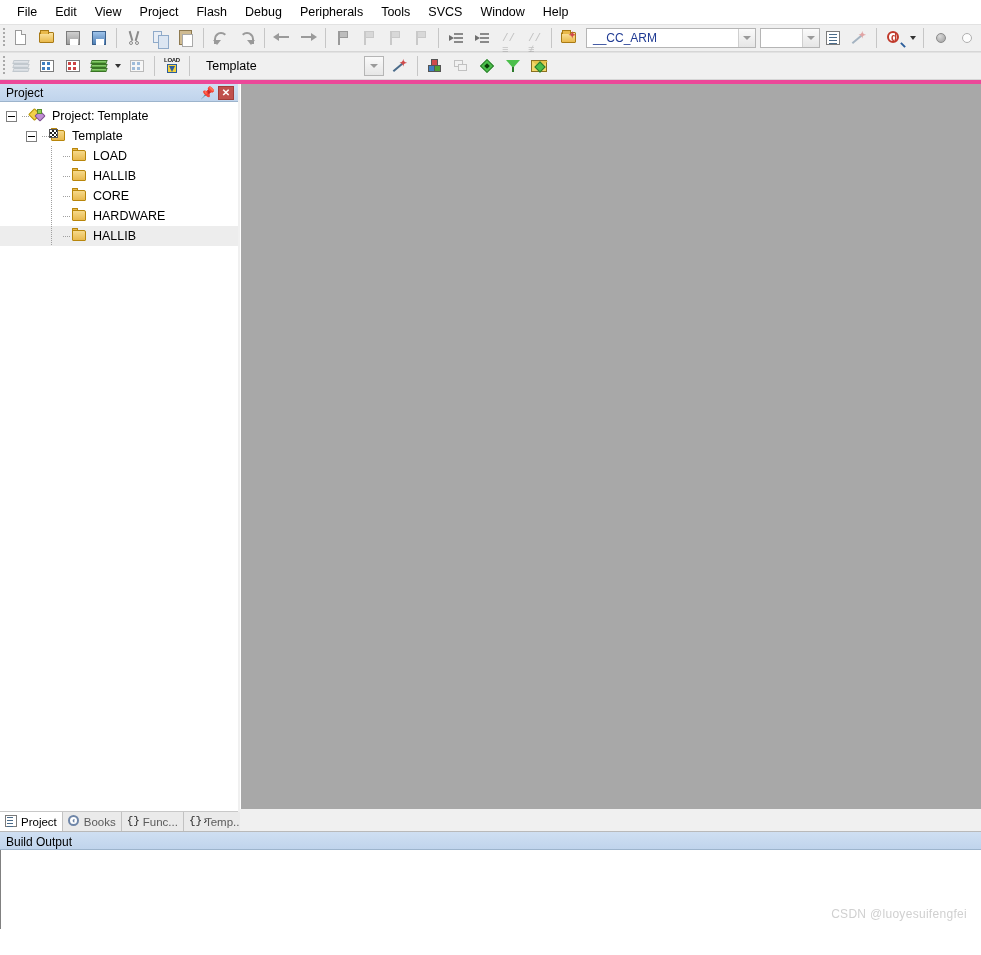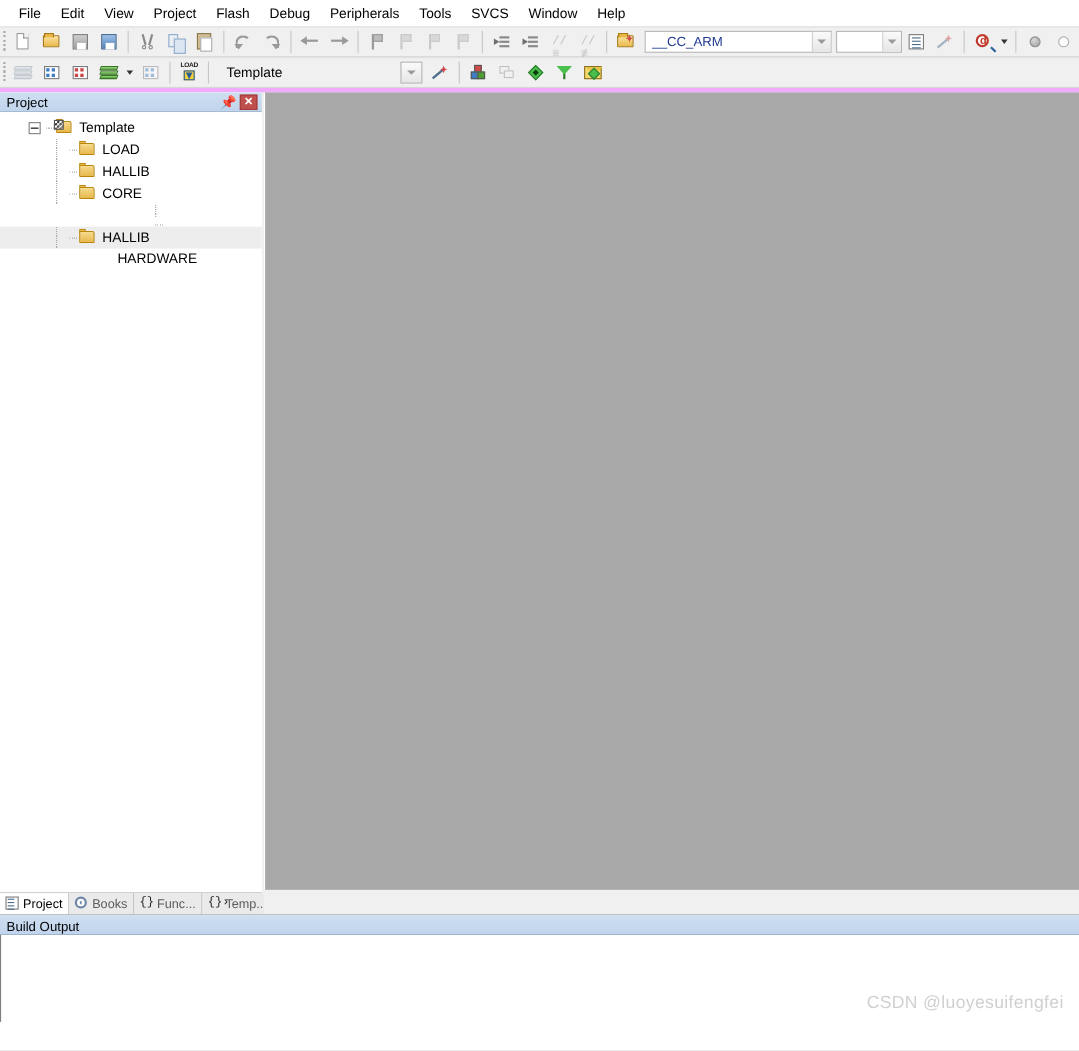--- a/index.html
+++ b/index.html
@@ -4,21 +4,21 @@
 <style>
   * { box-sizing: border-box; margin: 0; padding: 0; }
   html, body {
     width: 981px; height: 955px;
     font-family: "Liberation Sans", sans-serif;
     font-size: 12px;
     background: #ffffff;
     overflow: hidden;
     -webkit-font-smoothing: antialiased;
   }
-  #app { position: relative; width: 981px; height: 929px; background: #f0abfc; }
+  #app { position: relative; width: 981px; height: 929px; background: #ec4899; }
 
   
   .menubar {
     height: 24px; background: #ffffff;
     display: flex; align-items: center;
     padding-left: 8px; border-bottom: 0px;
   }
   .menu-item {
     padding: 3px 9px; font-size: 12.5px; color: #000;
     cursor: default; white-space: nowrap;
@@ -199,21 +199,21 @@
     border-top:1px solid #b9b9b9;
   }
   .build-title {
     height:18px; background:linear-gradient(#cfdff2,#c0d4ec);
     border-bottom:1px solid #9db4cc;
     display:flex; align-items:flex-end; padding-left:6px; font-size:12px; color:#000;
   }
   .build-body { flex:1; background:#ffffff; position:relative; border-left:1px solid #808080; }
   .watermark {
     position:absolute; right:14px; bottom:8px;
-    font-size:16px; color:#d0d0d0; letter-spacing:0.3px;
+    font-size:12px; color:#d0d0d0; letter-spacing:0.3px;
     font-family:"Liberation Sans", sans-serif;
   }
 
   
   .gi { width:20px;height:20px;position:relative;display:block; }
   .pg { position:absolute;left:4px;top:2px;width:11px;height:15px;background:#fff;border:1px solid #9a9a9a; }
   .pg::after{content:"";position:absolute;right:-1px;top:-1px;width:4px;height:4px;background:#f0f0f0;border-left:1px solid #9a9a9a;border-bottom:1px solid #9a9a9a;}
   .fo2 { position:absolute;left:2px;top:4px;width:15px;height:11px;background:linear-gradient(#fbe3a0,#e9b94b);border:1px solid #a97a15;border-radius:1px; }
   .fo2::before{content:"";position:absolute;left:0;top:-3px;width:7px;height:3px;background:#e9b94b;border:1px solid #a97a15;border-bottom:none;}
   .dk { position:absolute;left:3px;top:3px;width:14px;height:14px;background:linear-gradient(#cfcfcf,#9d9d9d);border:1px solid #7b7b7b; }
@@ -639,20 +639,30 @@
 
     <div class="panel-project">
       <div class="panel-title">
         <span class="ttl">Project</span>
         <span class="pin-btn">📌</span>
         <span class="close-btn">✕</span>
       </div>
 
       <div class="tree">
 
+        <div class="tnode" style="padding-left:6px;">
+          <span class="exp"></span>
+          <span class="tline"></span>
+          <span class="ico ico-proj">
+            <span class="d1"></span>
+              <span class="d2"></span>
+              <span class="d3"></span>
+          </span>
+          <span class="lbl">Project: Template</span>
+        </div>
 
         <div class="tnode" style="padding-left:26px;">
           <span class="exp"></span>
           <span class="tline"></span>
           <span class="ico ico-target">
             <span class="folder">
                 <span class="tab"></span>
                 <span class="back"></span>
               </span>
             <span class="flag"></span>
@@ -689,21 +699,21 @@
           <span class="tline"></span>
           <span class="ico">
               <span class="folder">
                 <span class="tab"></span>
                 <span class="back"></span>
               </span>
             </span>
           <span class="lbl">CORE</span>
         </div>
 
-        <div class="tnode" style="padding-left:46px;flex-direction:column;">
+        <div class="tnode" style="padding-left:46px;">
           <span class="tvert"></span>
           <span class="tline"></span>
           <span class="ico">
               <span class="folder">
                 <span class="tab"></span>
                 <span class="back"></span>
               </span>
             </span>
           <span class="lbl">HARDWARE</span>
         </div>

